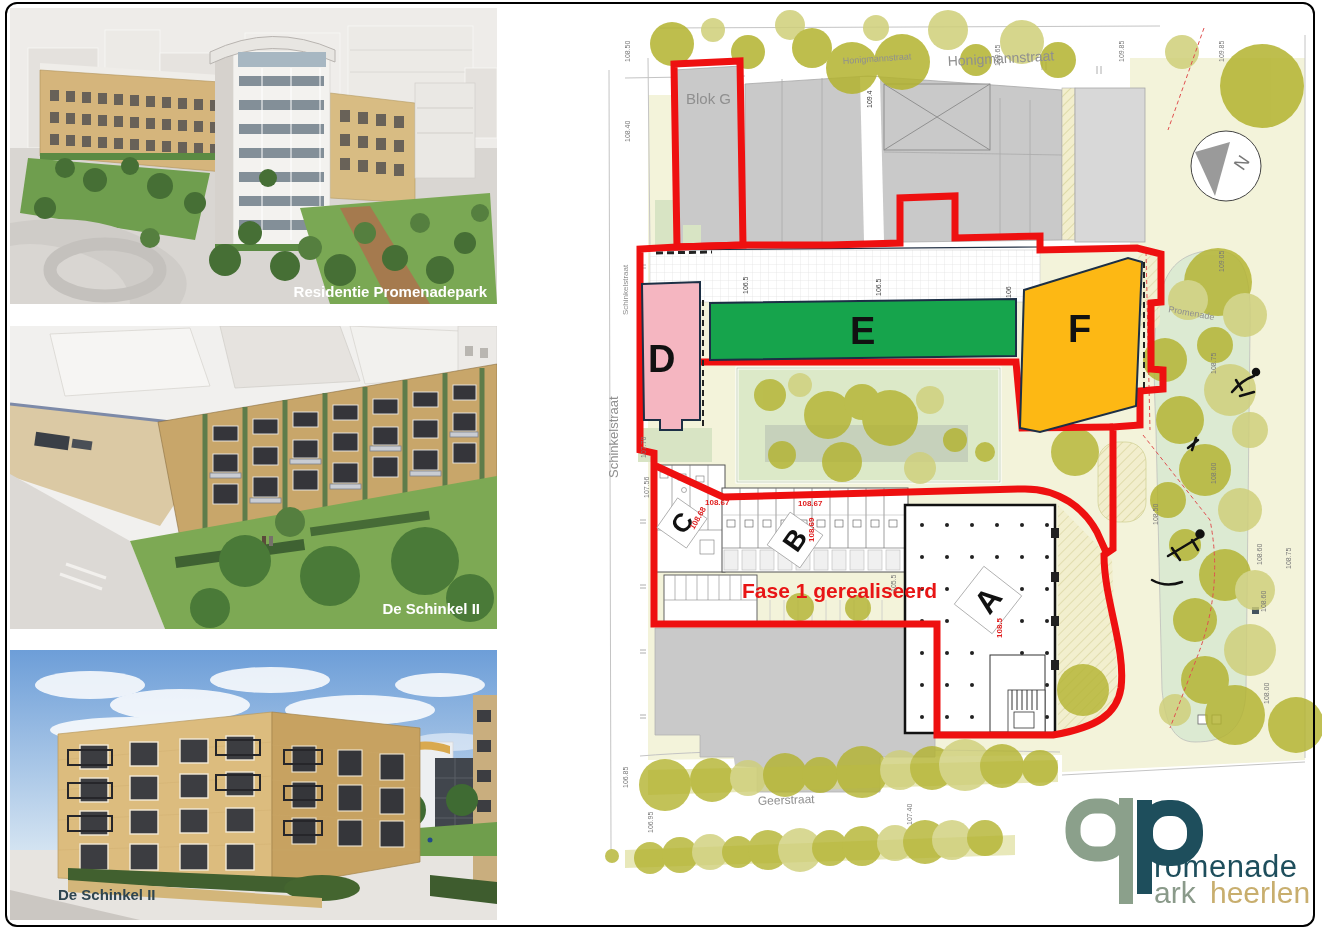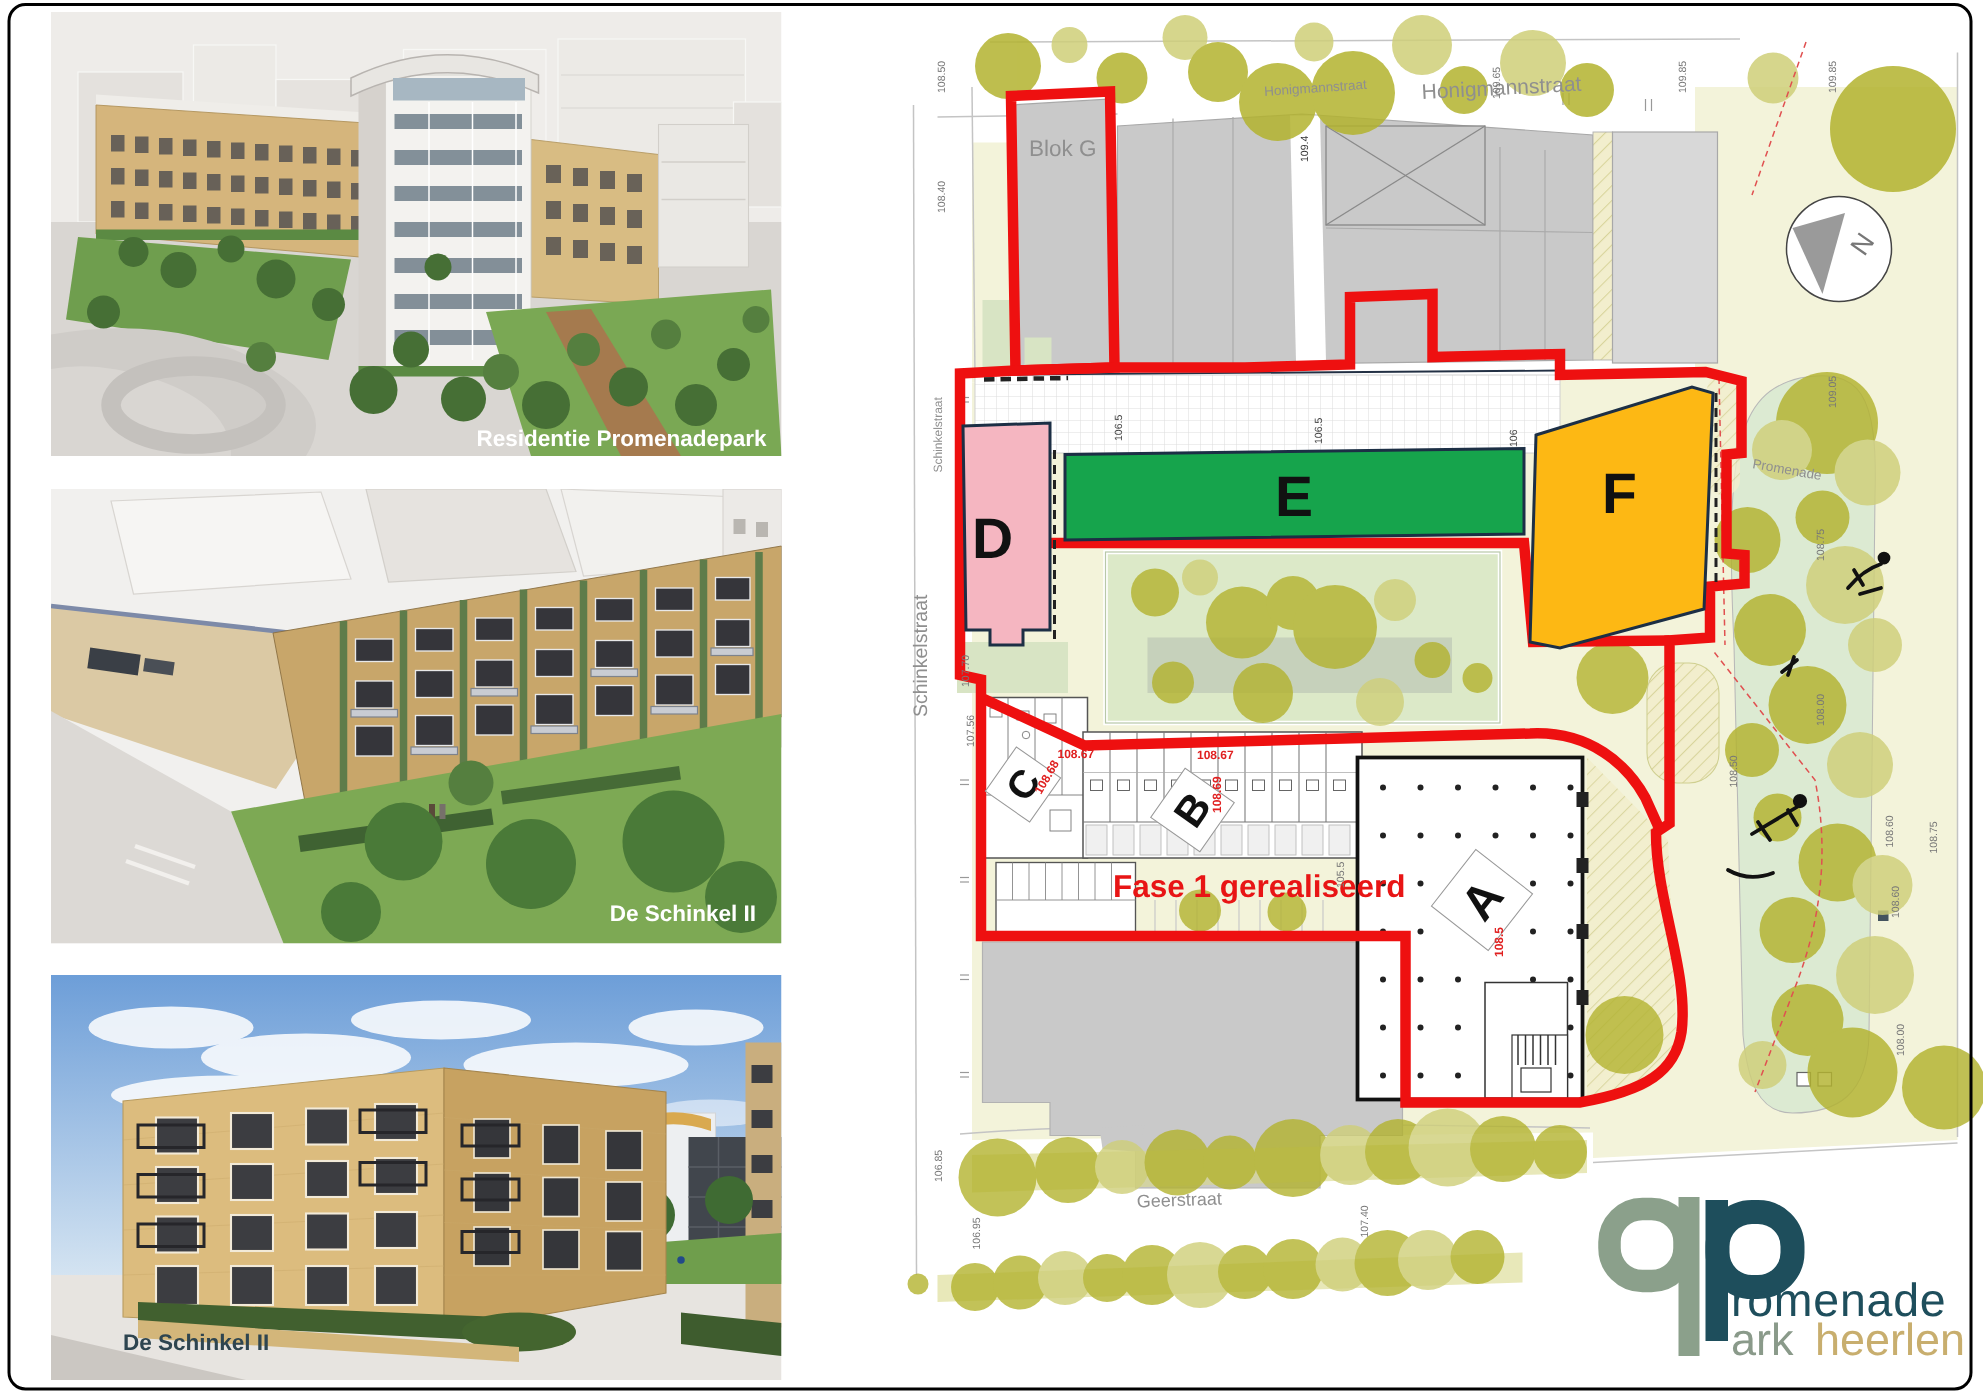--- a/index.html
+++ b/index.html
@@ -1,20 +1,20 @@
 <!DOCTYPE html>
 <html><head>
 <meta charset="utf-8">
 <style>
   html,body{margin:0;padding:0;background:#fff;}
   .page{position:relative;width:1322px;height:933px;background:#ffffff;overflow:hidden;
         font-family:"Liberation Sans",sans-serif;}
   .frame{position:absolute;left:5px;top:2px;width:1306px;height:921px;border:2px solid #000;
          border-radius:12px;pointer-events:none;}
-  .photo{position:absolute;left:10px;width:487px;margin-left:24px;}
+  .photo{position:absolute;left:10px;width:487px;}
   .photo svg{display:block;}
   #photo1{top:8px;height:296px;}
   #photo2{top:326px;height:302px;}
   #photo3{top:650px;height:270px;}
   .mapwrap{position:absolute;left:500px;top:0;width:822px;height:933px;}
   text{font-family:"Liberation Sans",sans-serif;}
 </style>
 </head>
 <body>
 

